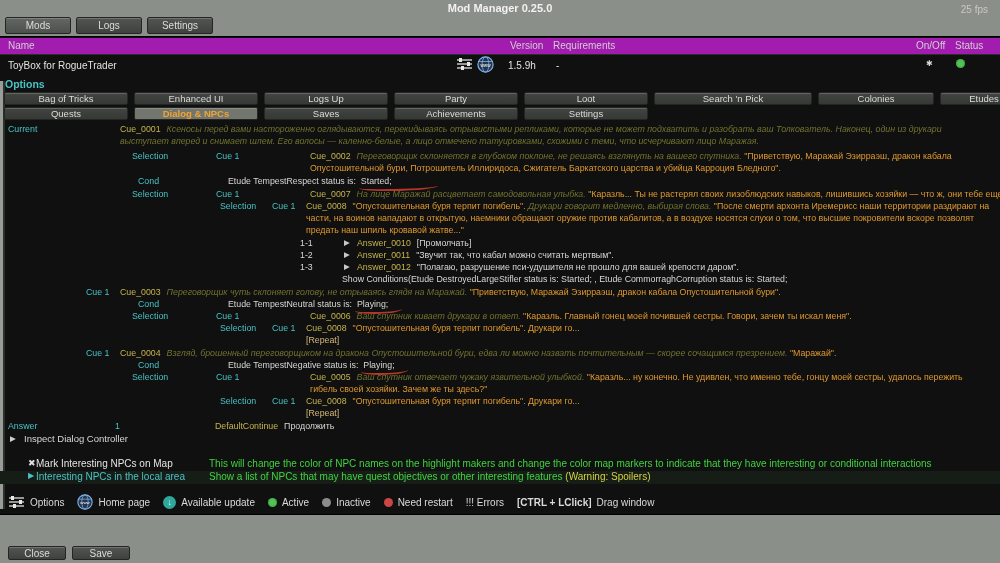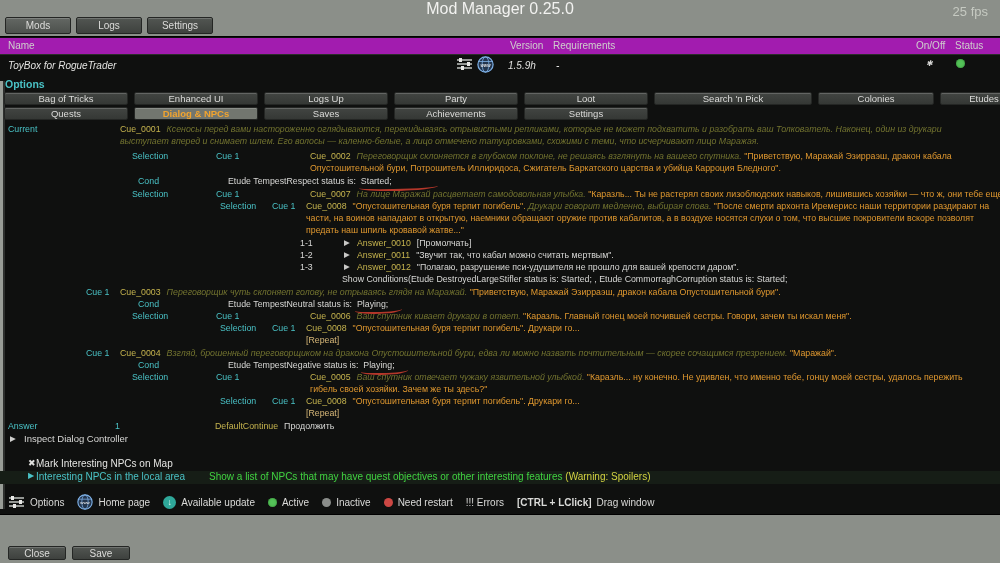--- a/index.html
+++ b/index.html
@@ -4,22 +4,22 @@
 <style>
   html,body{margin:0;padding:0;}
   body{
     width:1000px;height:563px;position:relative;overflow:hidden;
     background:#8b8f89;
     font-family:"Liberation Sans", sans-serif;
     -webkit-font-smoothing:antialiased;
   }
   
   .titlebar{position:absolute;left:0;top:0;width:1000px;height:17px;text-align:center;}
-  .title{font-size:16px;font-weight:normal;color:#f2f2f0;line-height:17px;}
-  .fps{position:absolute;right:12px;top:4px;font-size:13px;color:#c6cac2;}
+  .title{font-size:11px;font-weight:bold;color:#f2f2f0;line-height:17px;}
+  .fps{position:absolute;right:12px;top:4px;font-size:10px;color:#c6cac2;}
   
   .btn{
     display:inline-block;box-sizing:border-box;
     background:linear-gradient(#525652,#3e413e);
     border:1px solid #242624;border-radius:2px;
     box-shadow:inset 0 1px 0 rgba(255,255,255,.18);
     color:#dcdcda;font-size:10px;text-align:center;
   }
   .btn.active{background:linear-gradient(#636763,#4d514d);}
   .toptabs{position:absolute;left:5px;top:17px;display:flex;gap:5px;}
@@ -29,21 +29,21 @@
     position:absolute;left:0;top:36px;width:1000px;height:477px;
     background:#0f100f;border-top:1px solid #000;border-bottom:1px solid #000;
     overflow:hidden;
   }
   .vscroll{position:absolute;left:0;top:44px;width:5px;height:428px;background:#2e302e;}
   .vscroll .thumb{position:absolute;left:0;top:0;width:3px;height:100%;background:#999d97;}
   
   .modheader{position:absolute;left:0;top:1px;width:1000px;height:16px;background:#a21caf;border-bottom:1px solid #2c2d2c;font-size:10px;color:#cfcfcd;}
   .modheader span{position:absolute;top:2px;}
   .modrow{position:absolute;left:0;top:17px;width:1000px;height:24px;font-size:10px;color:#e2e2e0;}
-  .modrow .cell{position:absolute;top:6px;font-style:italic;}
+  .modrow .cell{position:absolute;top:6px;}
   .dot{display:inline-block;width:9px;height:9px;border-radius:50%;}
   .dot.green{background:#54c258;box-shadow:0 0 2px #2c7c2e inset;}
   .dot.gray{background:#8a8d8a;}
   .dot.red{background:#cc4743;}
   .star{font-size:8px;color:#d6d6d4;}
   
   .optlabel{position:absolute;left:5px;top:41px;font-size:10.5px;font-weight:bold;color:#4ac2c6;}
   .tabrow{position:absolute;left:4px;display:flex;gap:6px;}
   .tabrow .btn{height:13px;line-height:12px;font-size:9.5px;background:linear-gradient(#424542,#353835);}
   .tabrow1{top:55px;}
@@ -262,20 +262,21 @@
   </div>
 
   <div class="row nowrap" style="left:24px;top:396px;font-size:9.5px">
     <span class="lab tri" style="left:-14px;color:#cfcfcd">▶</span>
     <span class="white">Inspect Dialog Controller</span>
   </div>
 
   <div class="npcrow" style="top:421px">
     <span class="ic" style="color:#e0e0de;font-size:9px">✖</span>
     <span class="lbl" style="color:#e4e4e2">Mark Interesting NPCs on Map</span>
+    <span class="desc">This will change the color of NPC names on the highlight makers and change the color map markers to indicate that they have interesting or conditional interactions</span>
   </div>
   <div class="npcrow hl" style="top:434px">
     <span class="ic" style="color:#4ac2c6;font-size:8px">▶</span>
     <span class="lbl" style="color:#4ac2c6">Interesting NPCs in the local area</span>
     <span class="desc"><span>Show a list of NPCs that may have quest objectives or other interesting features</span> <span class="warn">(Warning: Spoilers)</span></span>
   </div>
 
   <div class="toolbar">
     <span class="titem">
       <svg width="17" height="14" viewBox="0 0 17 14">

